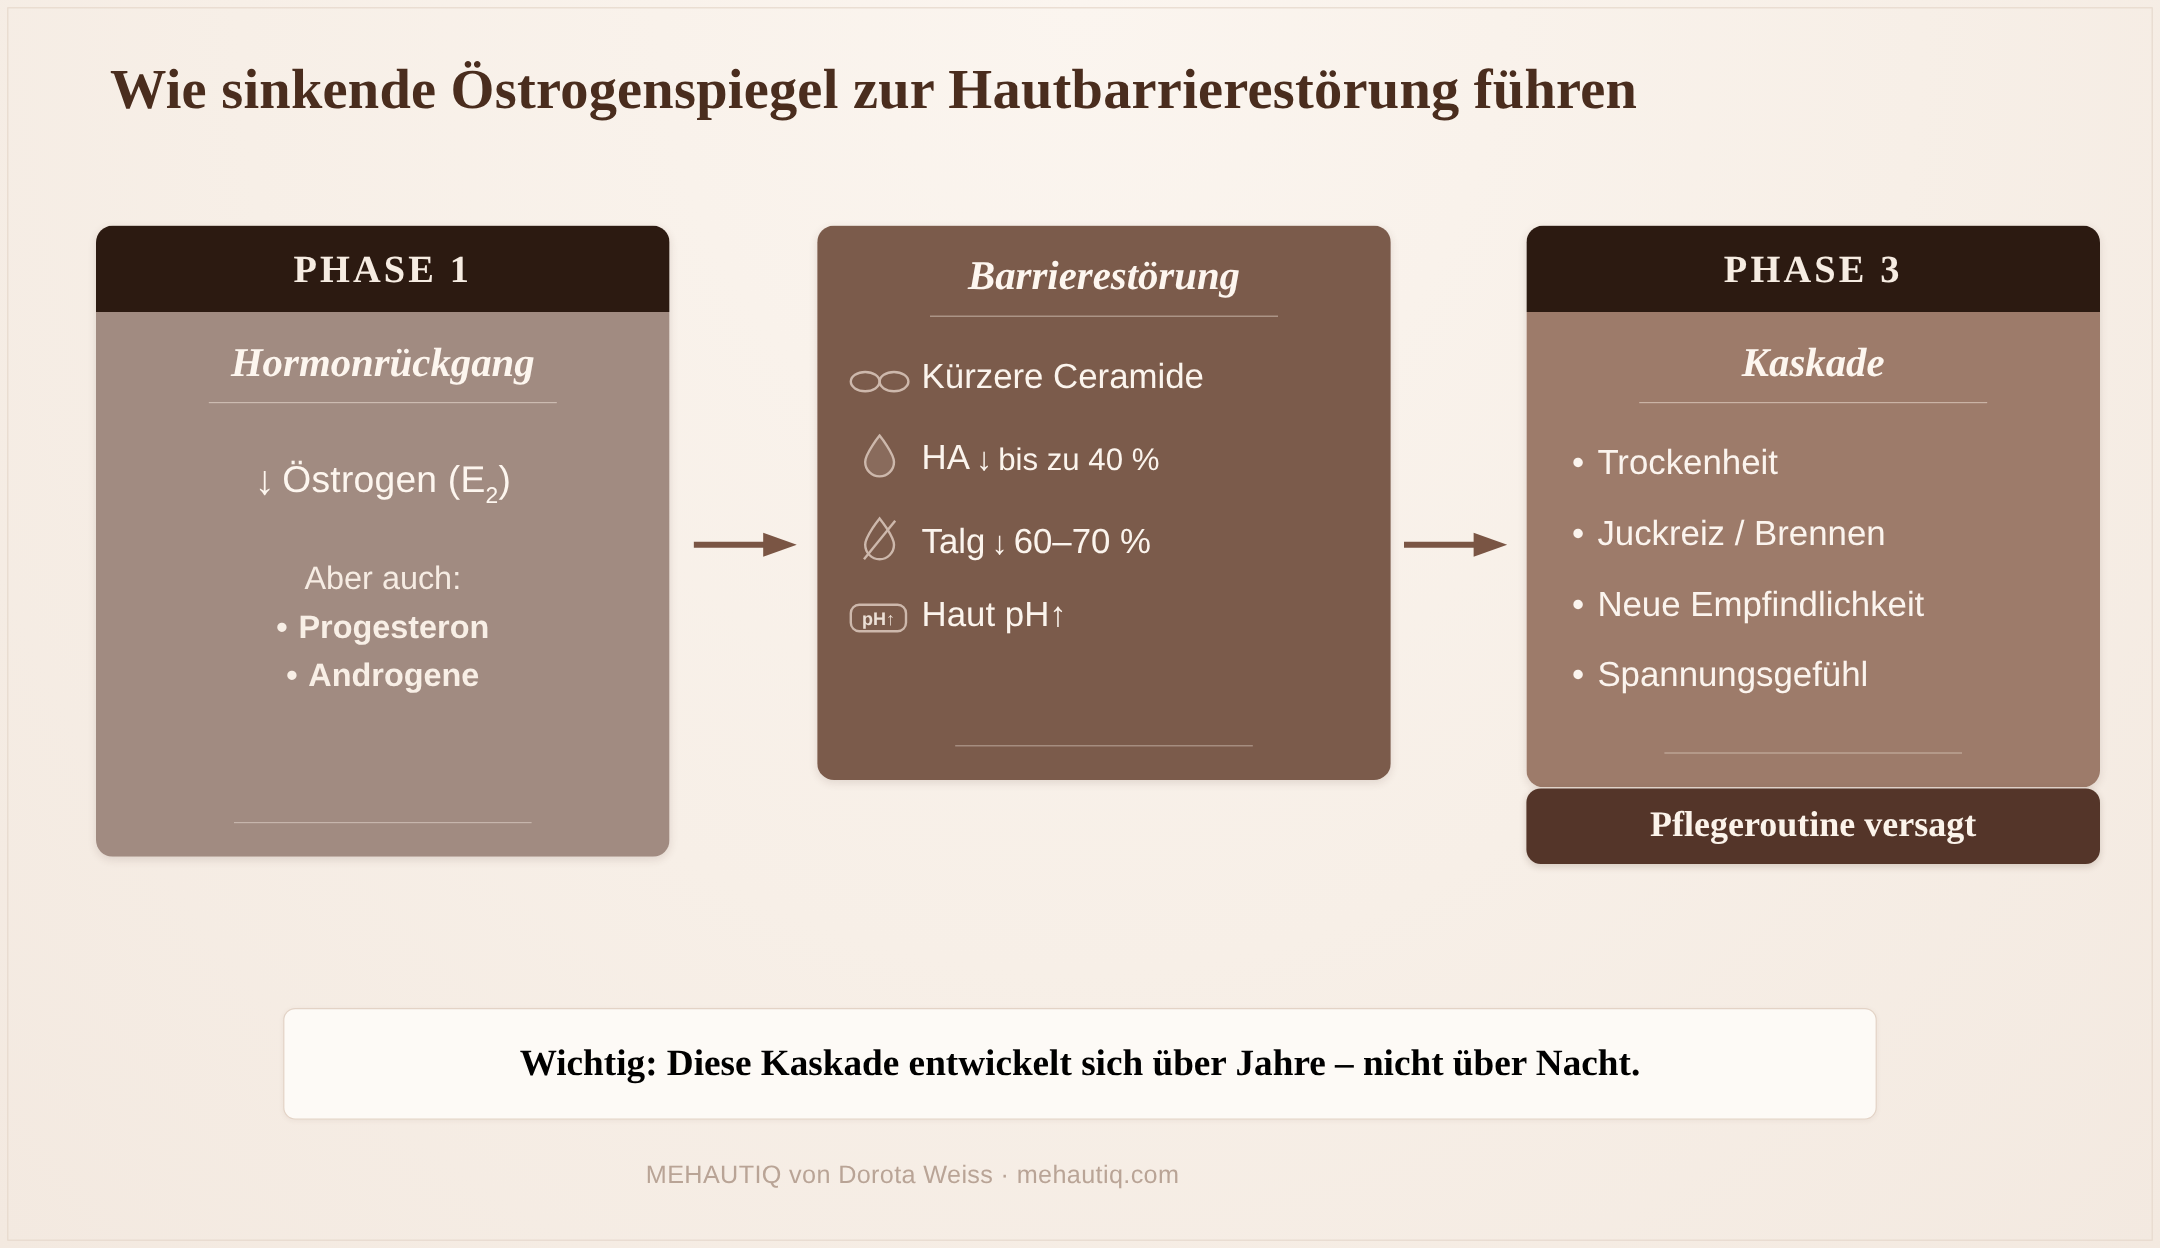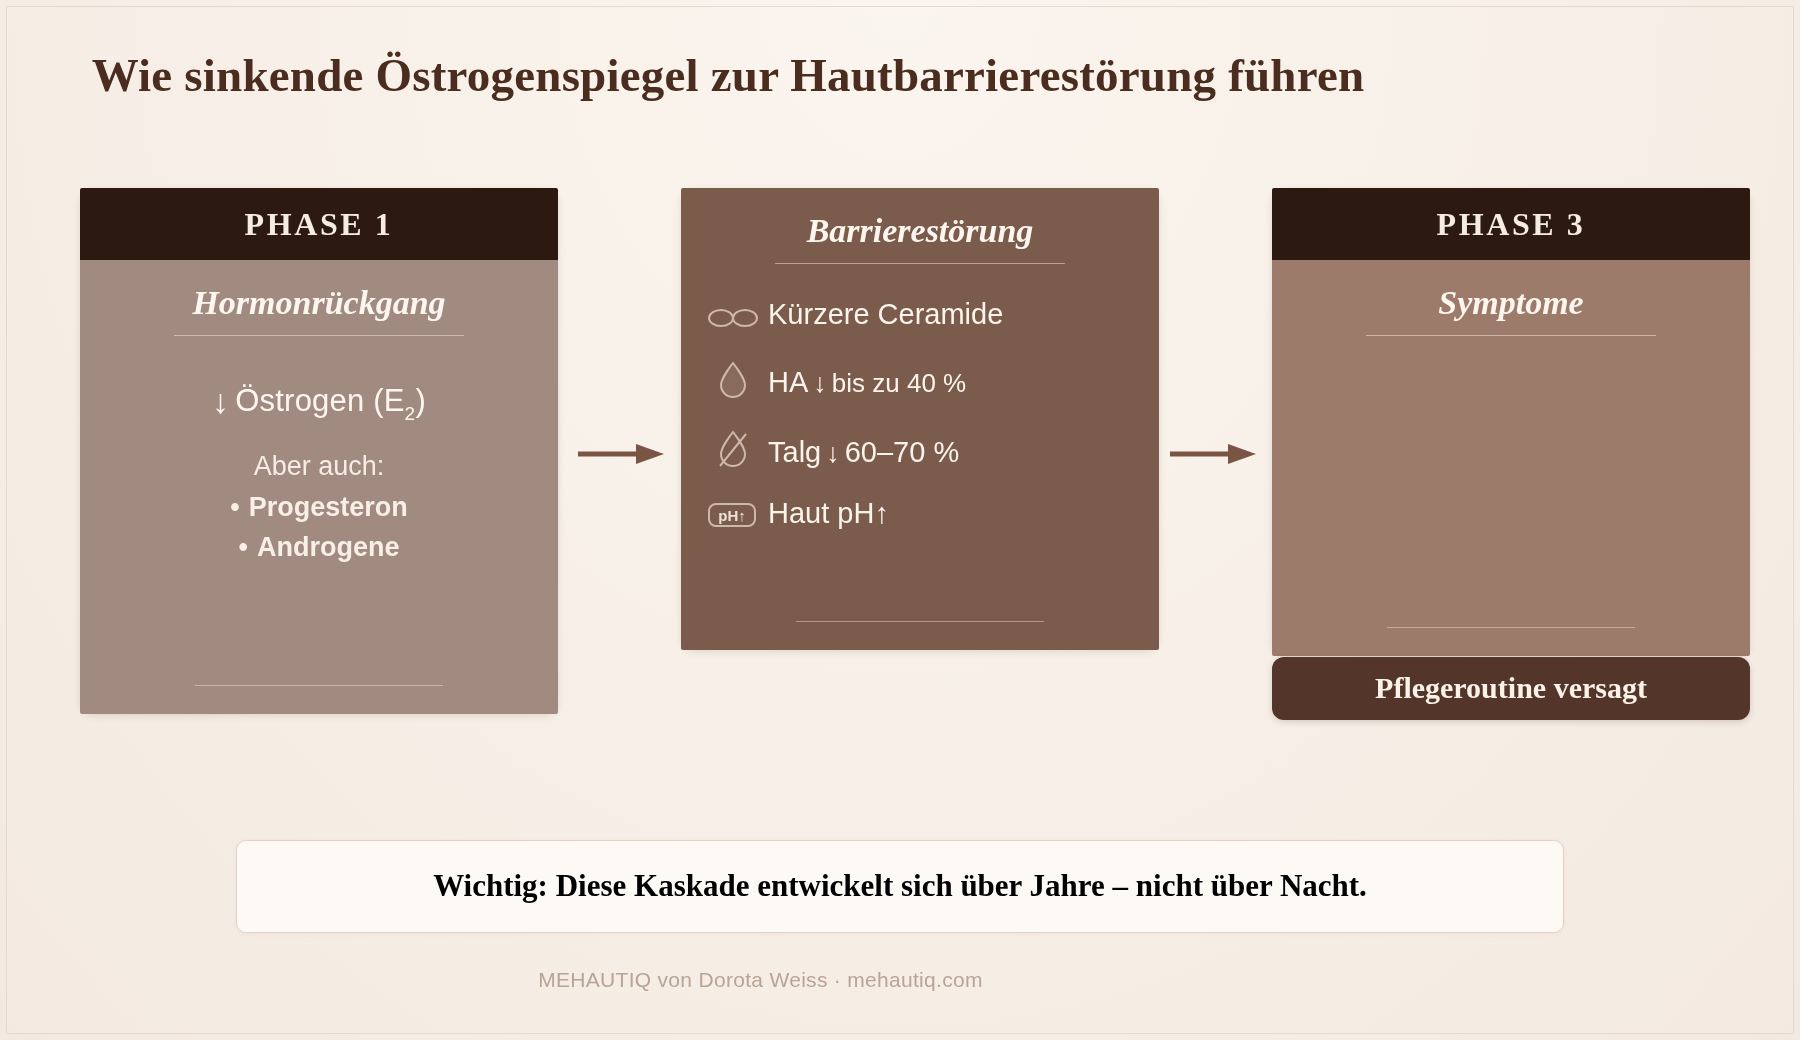--- a/index.html
+++ b/index.html
@@ -41,21 +41,21 @@
 
   .card{
     position:absolute;
     top:0;
     width:478px;
     border-radius:14px;
     overflow:visible;
     box-shadow:0 2px 7px rgba(80,50,35,0.13);
   }
   .card-inner{
-    border-radius:2px;
+    border-radius:14px;
     overflow:hidden;
   }
   .card1{left:0;}
   .card2{left:601px;}
   .card3{left:1192px;}
 
   .card-header{
     background:#2c1a11;
     color:#f6ece2;
     text-align:center;
@@ -102,21 +102,21 @@
   .p1-main{
     margin-top:46px;
     text-align:center;
     color:#fdf6ef;
     font-size:31px;
     letter-spacing:0.2px;
   }
   .p1-main .arrow-dn{font-size:34px;vertical-align:-2px;margin-right:6px;}
   .sub2{font-size:19px;vertical-align:-9px;}
   .p1-alsolabel{
-    margin-top:26px;
+    margin-top:42px;
     text-align:center;
     color:#f6ece3;
     font-size:27px;
   }
   .p1-list{
     list-style:none;
     margin:10px 0 0 0;padding:0;
     text-align:center;
     color:#f8efe6;
     font-size:27px;
@@ -301,23 +301,29 @@
       <svg width="86" height="22" viewBox="0 0 86 22">
         <line x1="0" y1="11" x2="62" y2="11" stroke="#7a5544" stroke-width="5"></line>
         <polygon points="58,1 86,11 58,21" fill="#7a5544"></polygon>
       </svg>
     </div>
 
     <div class="card card3">
       <div class="card-inner">
         <div class="card-header">PHASE 3</div>
         <div class="card-body body3">
-          <div class="subtitle">Symptome</div>
+          <div class="subtitle">Kaskade</div>
           <div class="rule"></div>
 
+          <ul class="p3-list">
+            <li><span class="dot">•</span><span>Trockenheit</span></li>
+            <li><span class="dot">•</span><span>Juckreiz / Brennen</span></li>
+            <li><span class="dot">•</span><span>Neue Empfindlichkeit</span></li>
+            <li><span class="dot">•</span><span>Spannungsgefühl</span></li>
+          </ul>
 
           <div class="rule-bottom"></div>
         </div>
       </div>
       <div class="failbar">Pflegeroutine versagt</div>
     </div>
 
   </div>
 
   <div class="note">Wichtig: Diese Kaskade entwickelt sich über Jahre – nicht über Nacht.</div>

